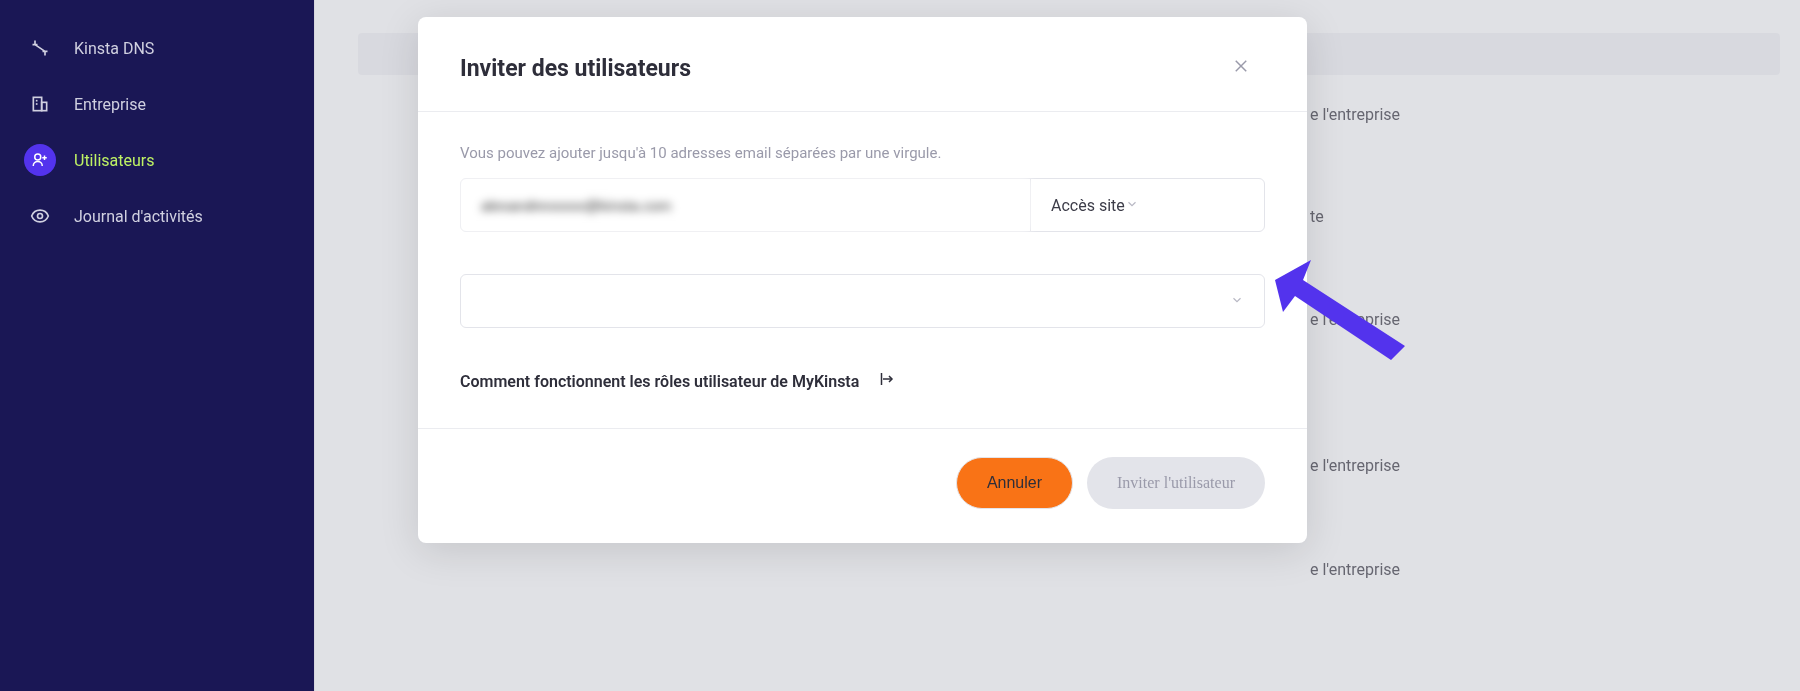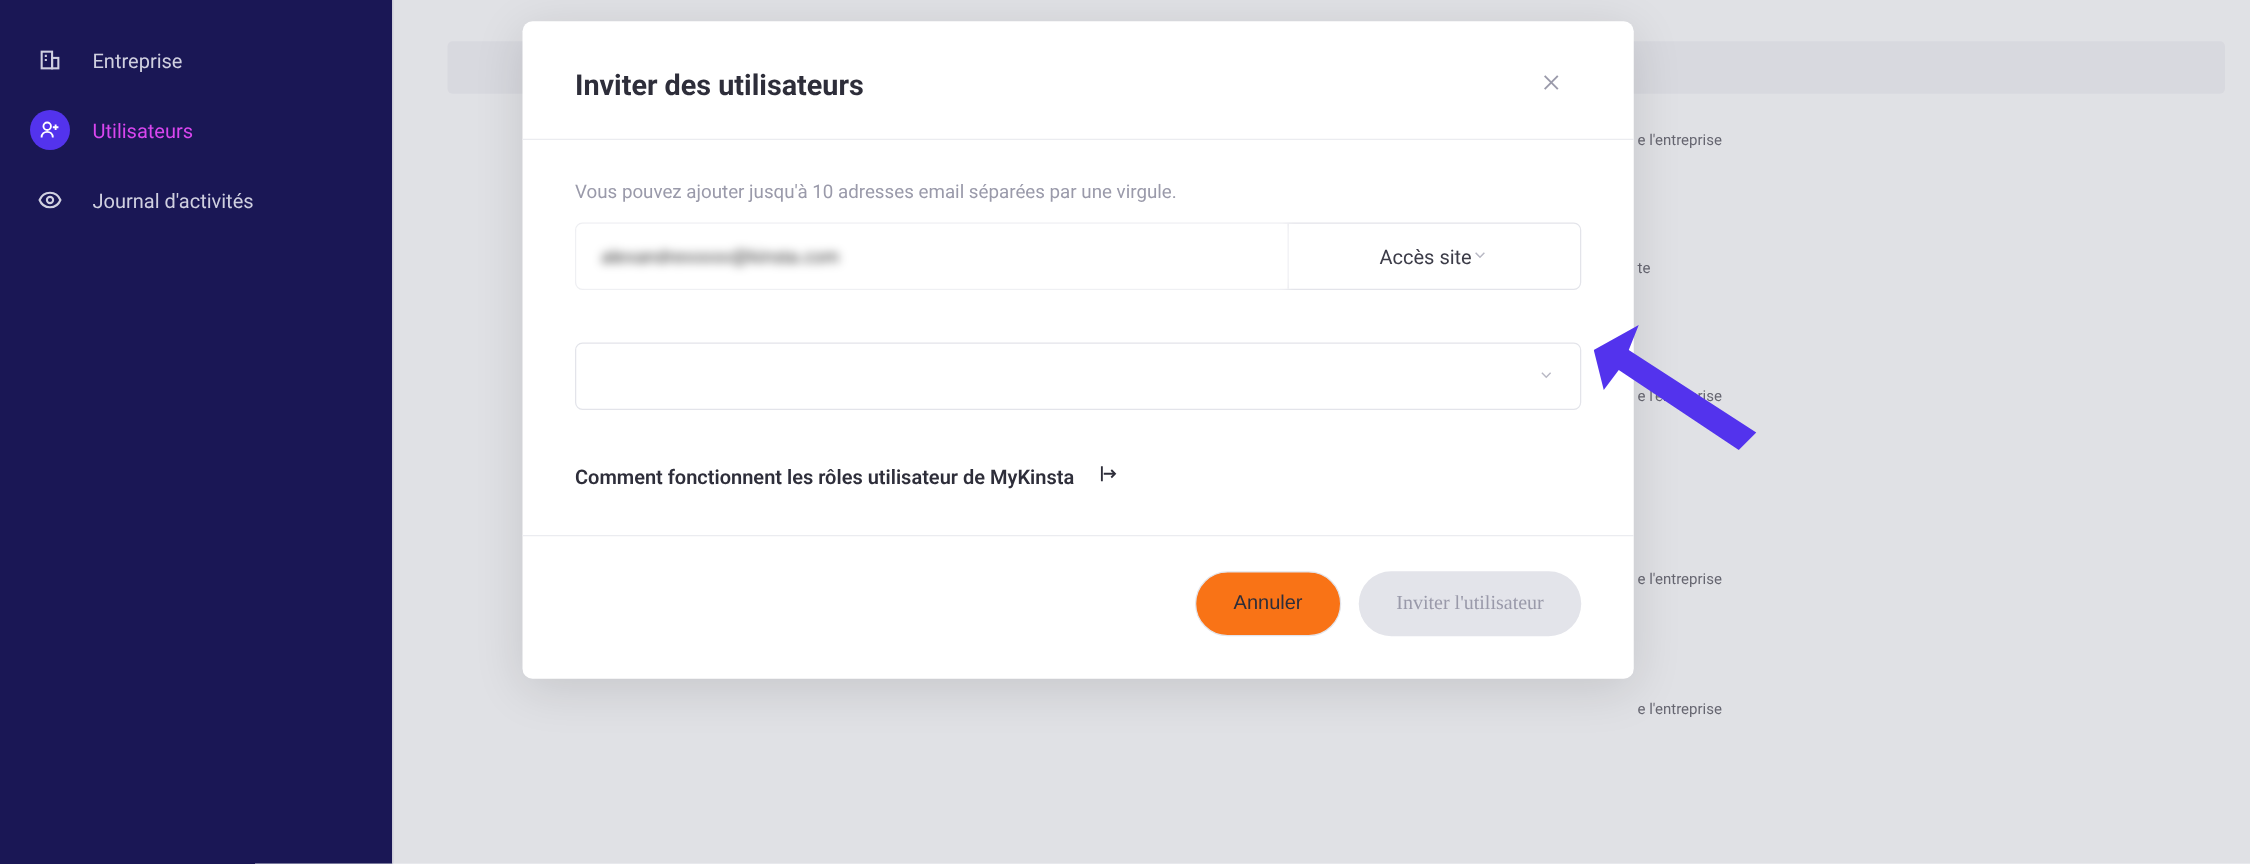--- a/index.html
+++ b/index.html
@@ -33,21 +33,21 @@
       background: #5333ed;
       border-radius: 50%;
     }
     .sidebar-icon-wrap {
       width: 32px;
       height: 32px;
       display: flex;
       align-items: center;
       justify-content: center;
     }
-    .sidebar-item.active { color: #d946ef; }
+    .sidebar-item.active { color: #bef264; }
     .main {
       position: absolute;
       left: 314px;
       top: 0;
       right: 0;
       height: 100%;
       background: #f8f9fb;
       border-left: 1px solid #e8e8ee;
     }
     .overlay {
@@ -62,21 +62,21 @@
       position: absolute;
       left: 358px;
       right: 20px;
       top: 33px;
       height: 42px;
       background: #ecedf2;
       border-radius: 4px;
     }
     .bg-text {
       position: absolute;
-      font-size: 12px;
+      font-size: 16px;
       color: #3c3c48;
       text-align: right;
     }
     .modal {
       position: absolute;
       left: 418px;
       top: 17px;
       width: 889px;
       background: #ffffff;
       border-radius: 8px;
@@ -127,21 +127,21 @@
       font-size: 15px;
       color: #333;
       filter: blur(4px);
       outline: none;
     }
     .access-select {
       width: 234px;
       border-left: 1px solid #e3e4ea;
       display: flex;
       align-items: center;
-      justify-content: center;
+      justify-content: flex-start;
       padding: 0 20px;
       font-size: 16px;
       color: #3c3c48;
       cursor: pointer;
     }
     .chevron {
       color: #b8b8c4;
     }
     .second-select {
       border: 1px solid #e3e4ea;
@@ -196,20 +196,28 @@
       position: absolute;
       left: 1275px;
       top: 254px;
       pointer-events: none;
     }
   </style>
 </head>
 <body>
 
 <div class="sidebar">
+  <div class="sidebar-item">
+    <span class="sidebar-icon-wrap">
+      <svg width="20" height="20" viewBox="0 0 24 24" fill="none" stroke="#d0d0e0" stroke-width="2">
+          <path d="M3 8 L9 8 M6 3 L6 8 L18 16 L18 21 M15 16 L21 16"></path>
+        </svg>
+    </span>
+    <span>Kinsta DNS</span>
+  </div>
   <div class="sidebar-item">
     <span class="sidebar-icon-wrap">
       <svg width="20" height="20" viewBox="0 0 24 24" fill="none" stroke="#d0d0e0" stroke-width="2">
           <rect x="4" y="4" width="10" height="16"></rect>
           <rect x="14" y="10" width="6" height="10"></rect>
           <line x1="7" y1="8" x2="9" y2="8"></line>
           <line x1="7" y1="12" x2="9" y2="12"></line>
         </svg>
     </span>
     <span>Entreprise</span>

